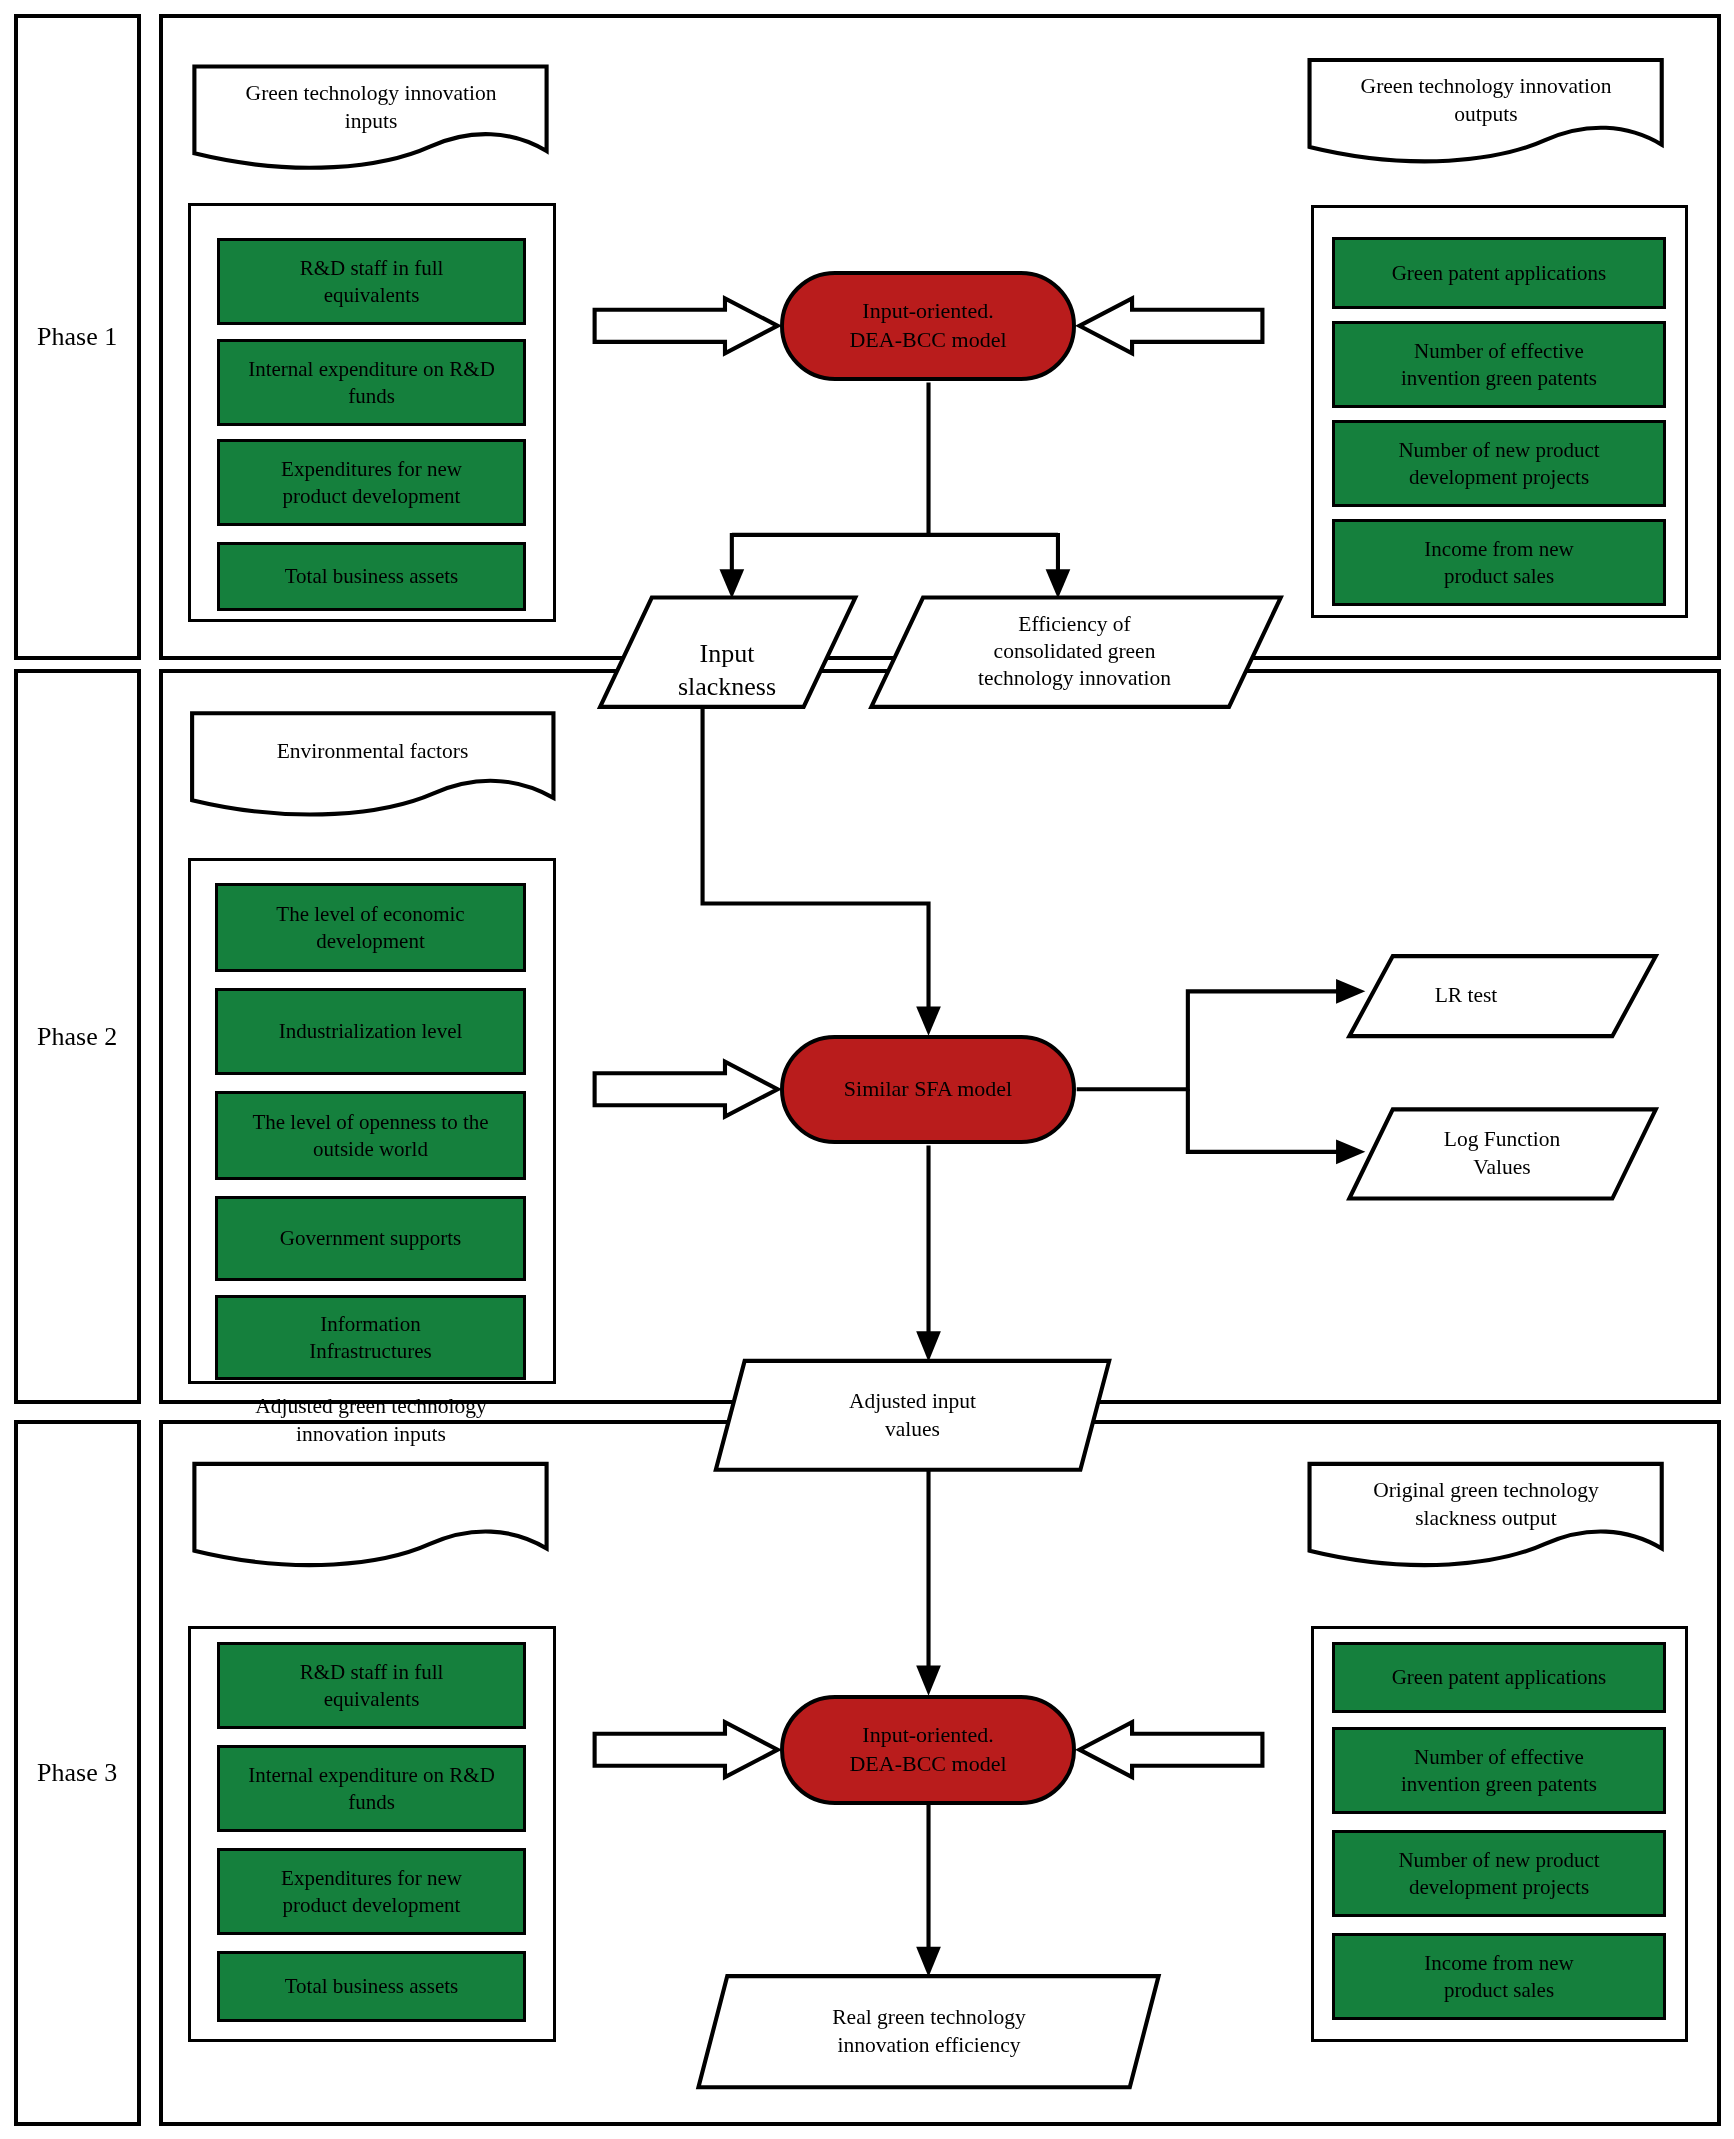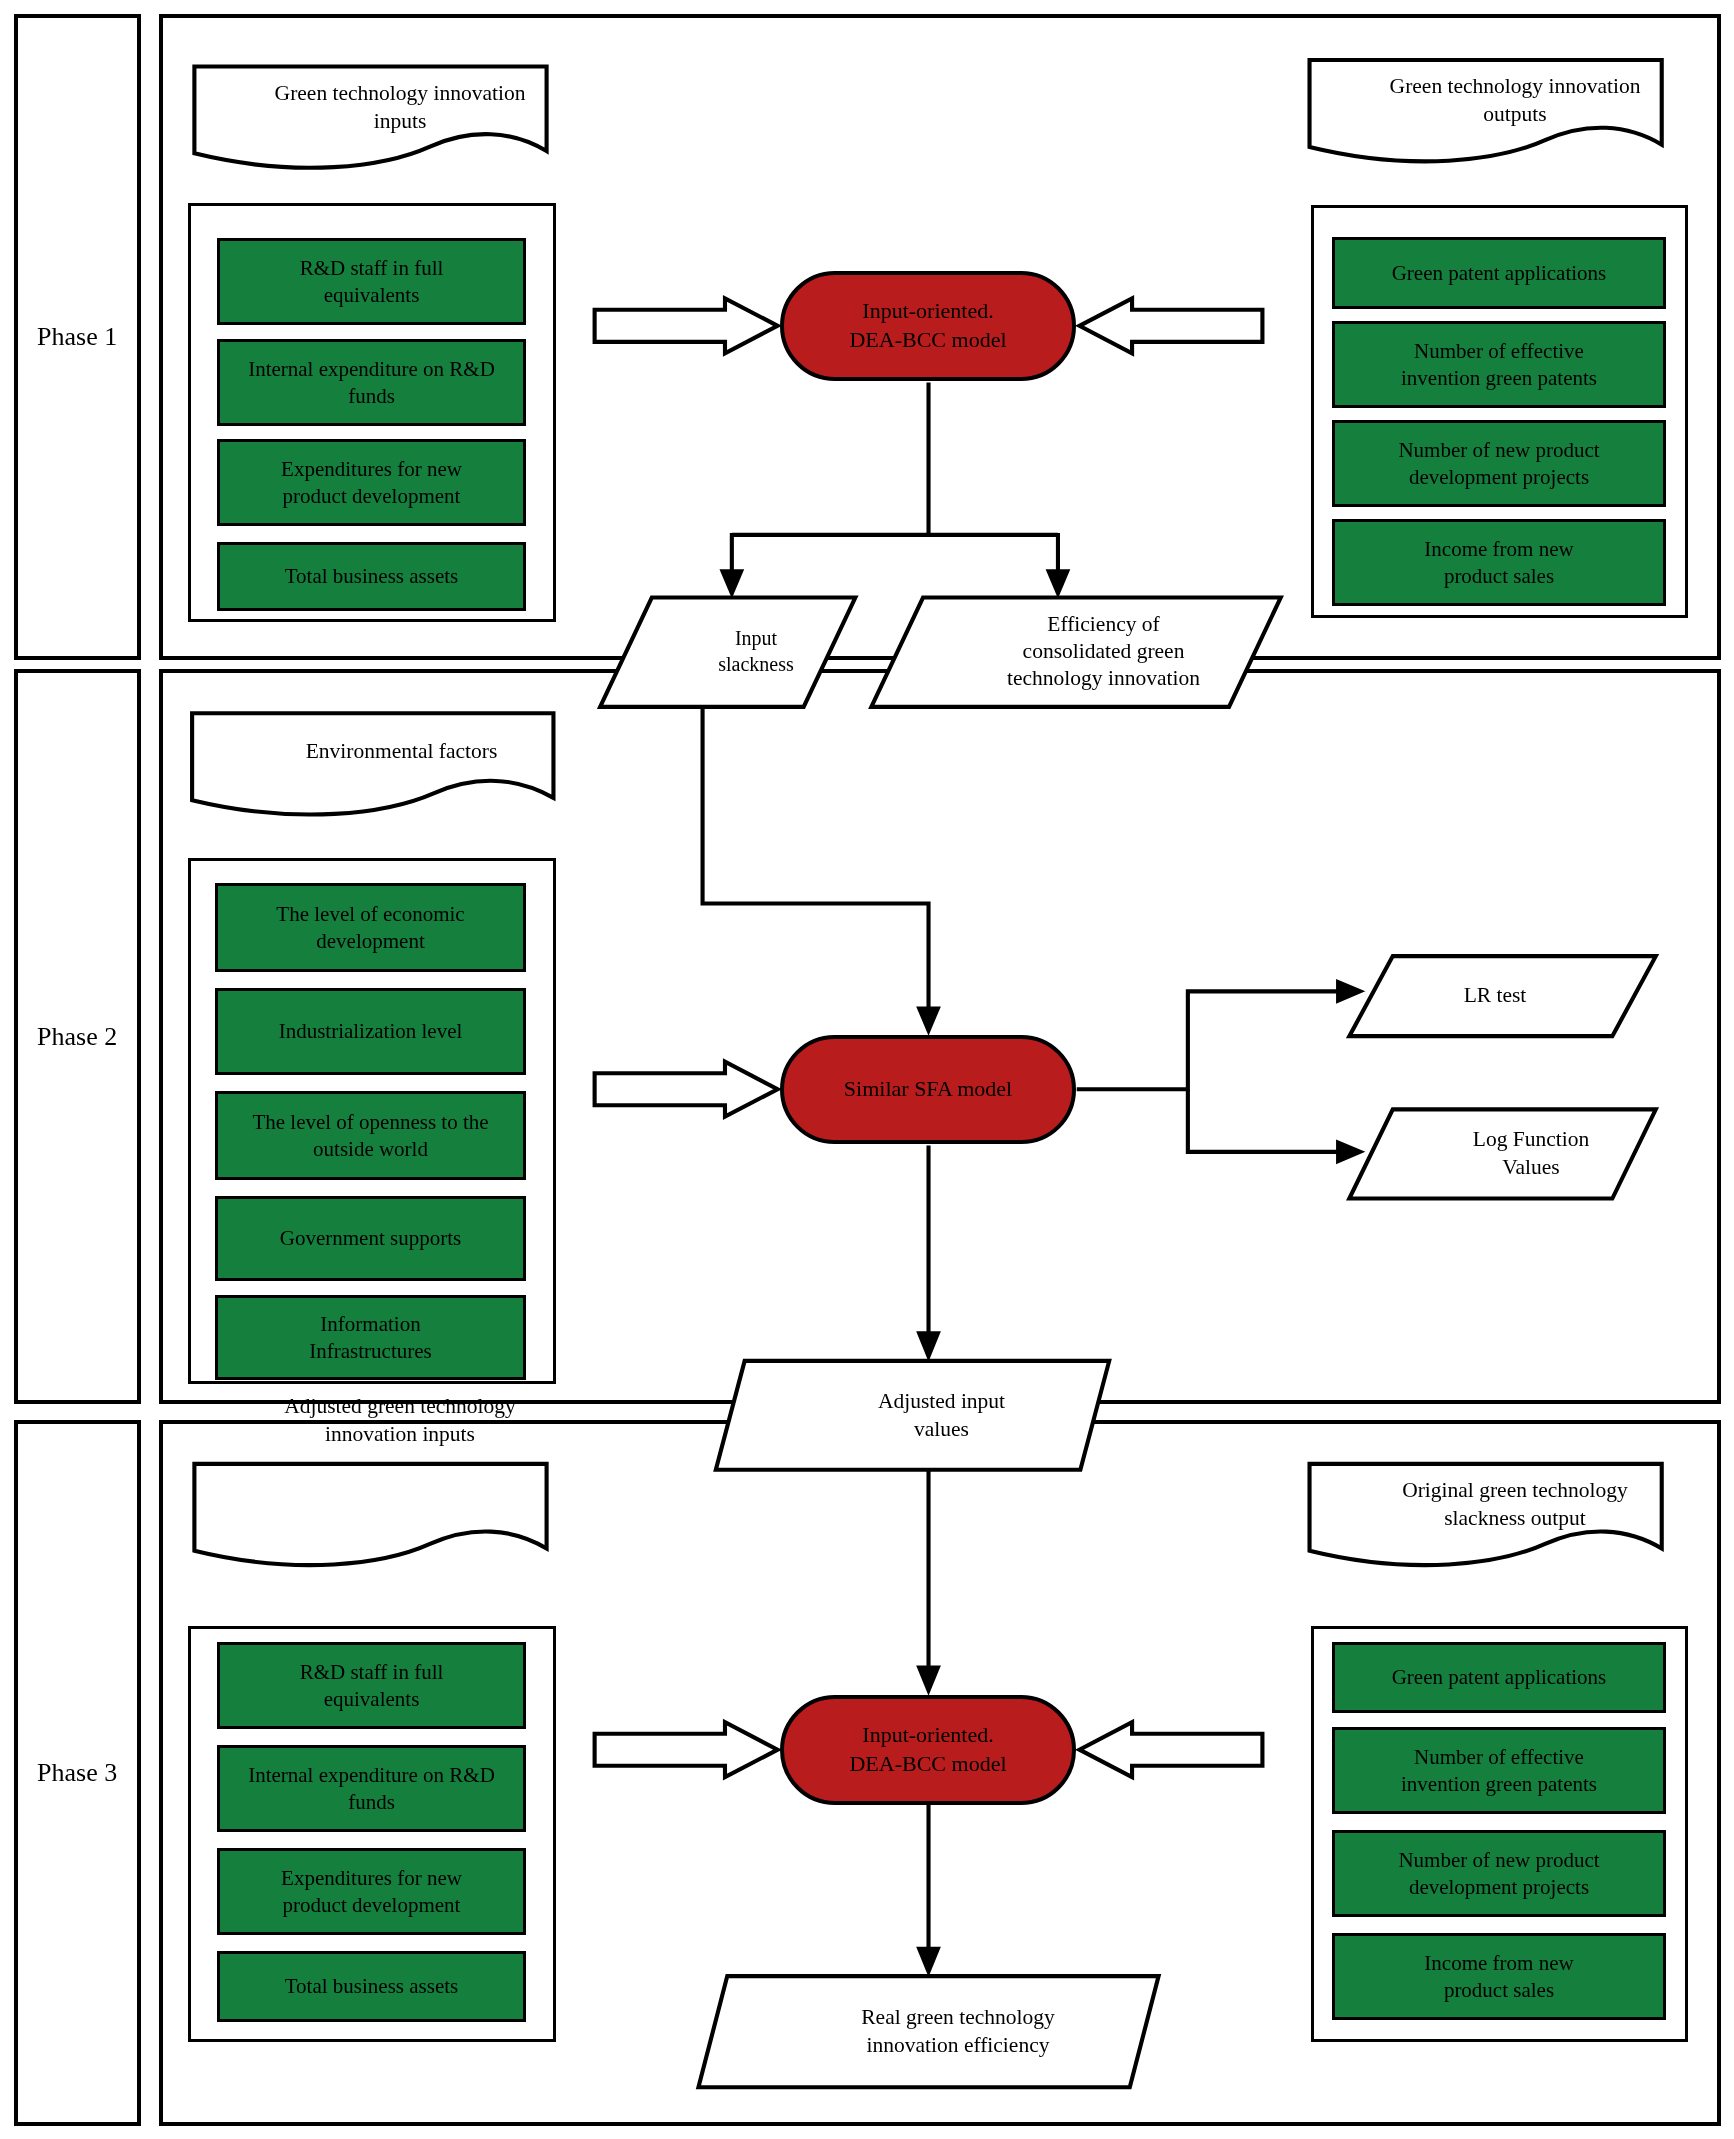--- a/index.html
+++ b/index.html
@@ -1,21 +1,21 @@
 <!DOCTYPE html>
 <html style="font-size:7.3px"><head>
 <meta charset="utf-8">
 <style>
   html,body{margin:0;padding:0;background:#fff;}
   body{width:1734px;height:2140px;position:relative;overflow:hidden;
        font-family:"Liberation Serif","DejaVu Serif",serif;color:#000;}
   .frame{position:absolute;border:4.1px solid #000;background:transparent;z-index:0;box-sizing:border-box;}
   .svglayer{position:absolute;left:0;top:0;z-index:1;}
   .txt{position:absolute;z-index:2;display:flex;align-items:center;justify-content:center;
-       text-align:center;font-size:21px;line-height:1.26;margin-left:29px;}
+       text-align:center;font-size:21px;line-height:1.26;}
   .item{position:absolute;z-index:2;border:3.2px solid #000;background:#15803d;box-sizing:border-box;
         display:flex;align-items:center;justify-content:center;text-align:center;
         font-size:21px;line-height:1.26;}
   .container{position:absolute;z-index:2;border:3.7px solid #000;background:transparent;box-sizing:border-box;}
   .stadium{position:absolute;z-index:2;border:4.1px solid #000;border-radius:57px;background:#b91c1c;
            box-sizing:border-box;display:flex;flex-direction:column;align-items:center;justify-content:center;
            text-align:center;font-size:22px;line-height:1.3;}
   .phaselabel{position:absolute;z-index:2;display:flex;align-items:center;justify-content:center;
               font-size:26px;}
   .w220{max-width:101px}.w300{max-width:137px}.w330{max-width:151px}.w370{max-width:169px}
@@ -123,21 +123,21 @@
 <div class="item" style="left:1332px;top:321px;width:334px;height:87px">
     <span class="w520">Number of effective invention green patents</span>
   </div>
 <div class="item" style="left:1332px;top:420px;width:334px;height:87px">
     <span class="w520">Number of new product development projects</span>
   </div>
 <div class="item" style="left:1332px;top:519px;width:334px;height:87px">
     <span class="w370">Income from new product sales</span>
   </div>
 
-<div class="txt" style="left:608px;top:597px;width:238px;height:109px;font-size:20px">
+<div class="txt" style="left:608px;top:616px;width:238px;height:109px;font-size:26px">
   <span class="w220">Input slackness</span>
   </div>
 <div class="txt" style="left:887px;top:597px;width:375px;height:109px;font-size:21.5px">
   <span class="w460">Efficiency of consolidated green technology innovation</span>
   </div>
 
 <div class="txt" style="left:194px;top:720px;width:357px;height:64px;font-size:21.5px">
   <span>Environmental factors</span>
   </div>
 

